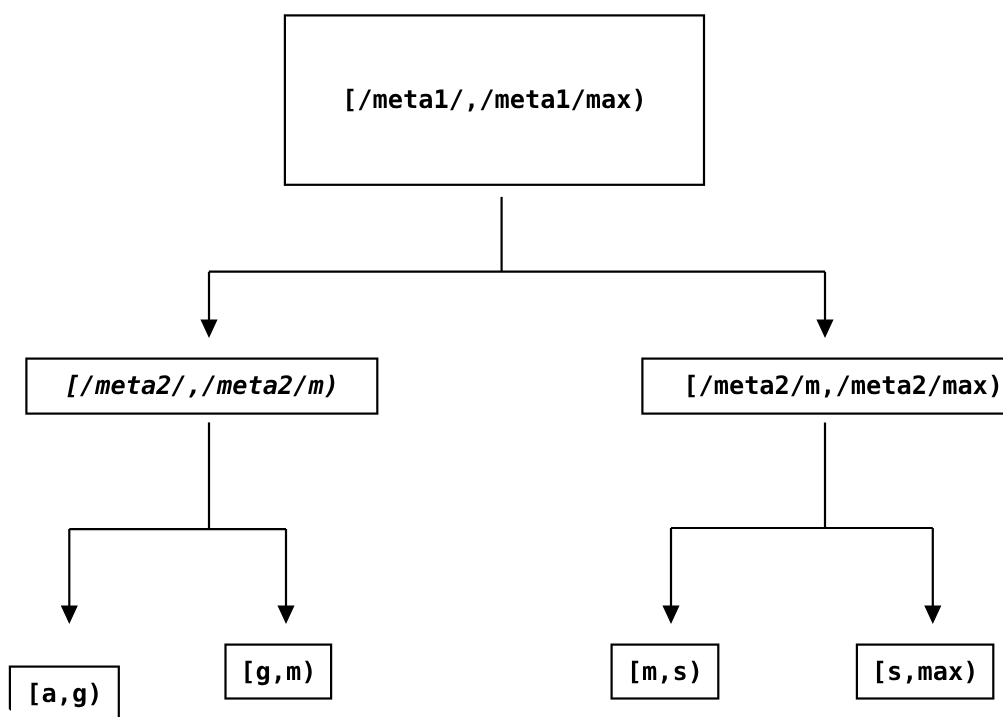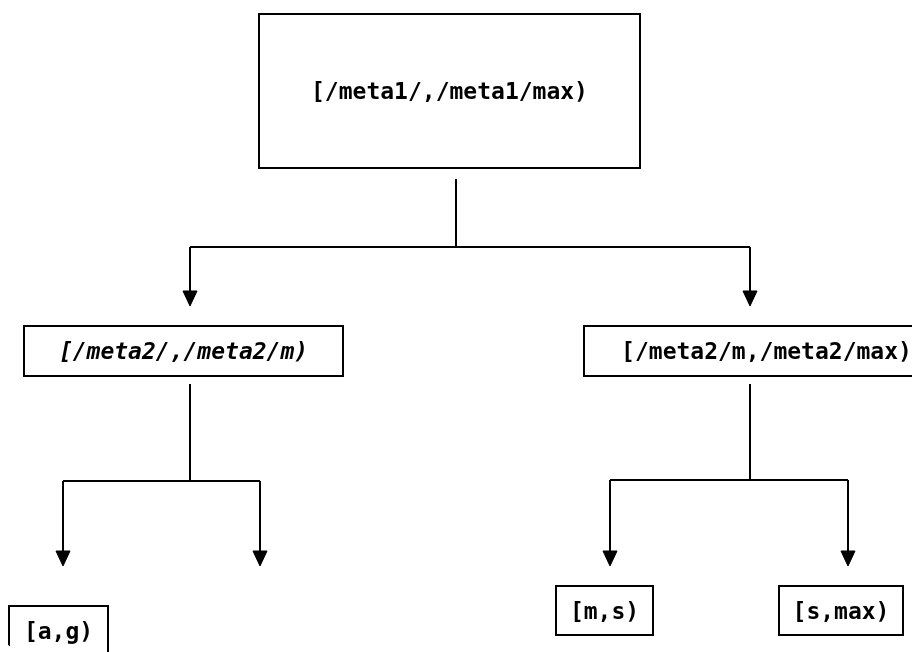--- a/index.html
+++ b/index.html
@@ -103,20 +103,23 @@
   </div>
 
   <div class="node node-l2-right">
     <span>[/meta2/m,/meta2/max)</span>
   </div>
 
   <div class="node node-leaf-ag">
     <span>[a,g)</span>
   </div>
 
+  <div class="node node-leaf-gm">
+    <span>[g,m)</span>
+  </div>
 
   <div class="node node-leaf-smax">
     <span>[s,max)</span>
   </div>
 
   <div class="node node-leaf-ms">
     <span>[m,s)</span>
   </div>
 
 </div>

